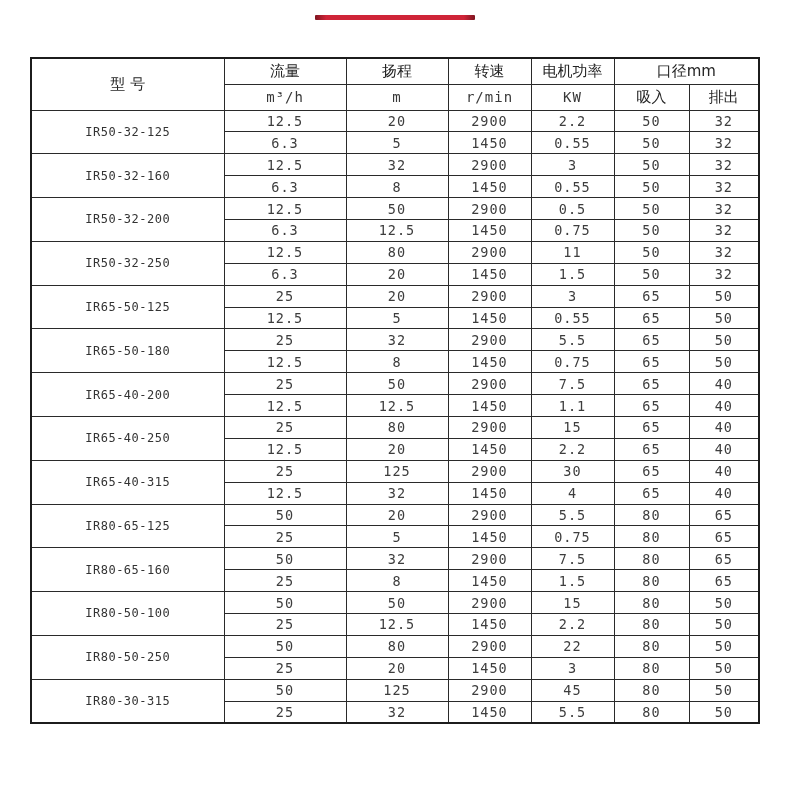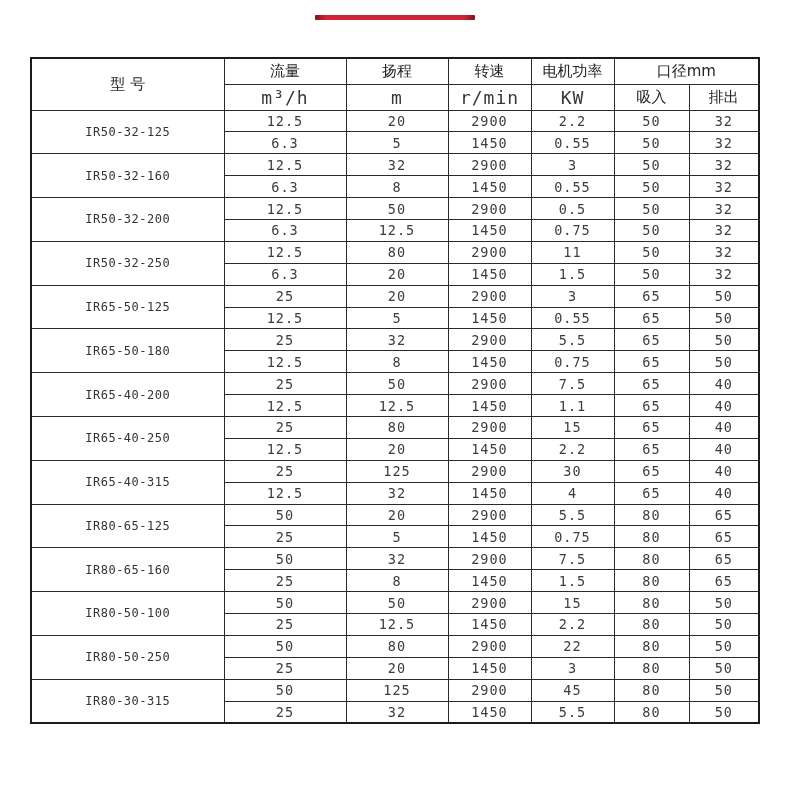--- a/index.html
+++ b/index.html
@@ -44,21 +44,21 @@
     white-space: nowrap;
   }
   .catalog thead tr { height: 26px; }
   .catalog thead th {
     font-weight: 400;
     font-size: 15px;
     color: #252525;
   }
   .catalog thead th.unit {
     font-family: "DejaVu Sans Mono", "Liberation Mono", monospace;
-    font-size: 18px;
+    font-size: 14px;
     color: #383838;
     letter-spacing: 1px;
   }
   .catalog tbody tr { height: 21.9px; }
   .catalog tbody td {
     font-family: "DejaVu Sans Mono", "Liberation Mono", monospace;
     font-size: 13.5px;
     color: #3d3d3d;
     letter-spacing: 1px;
   }

